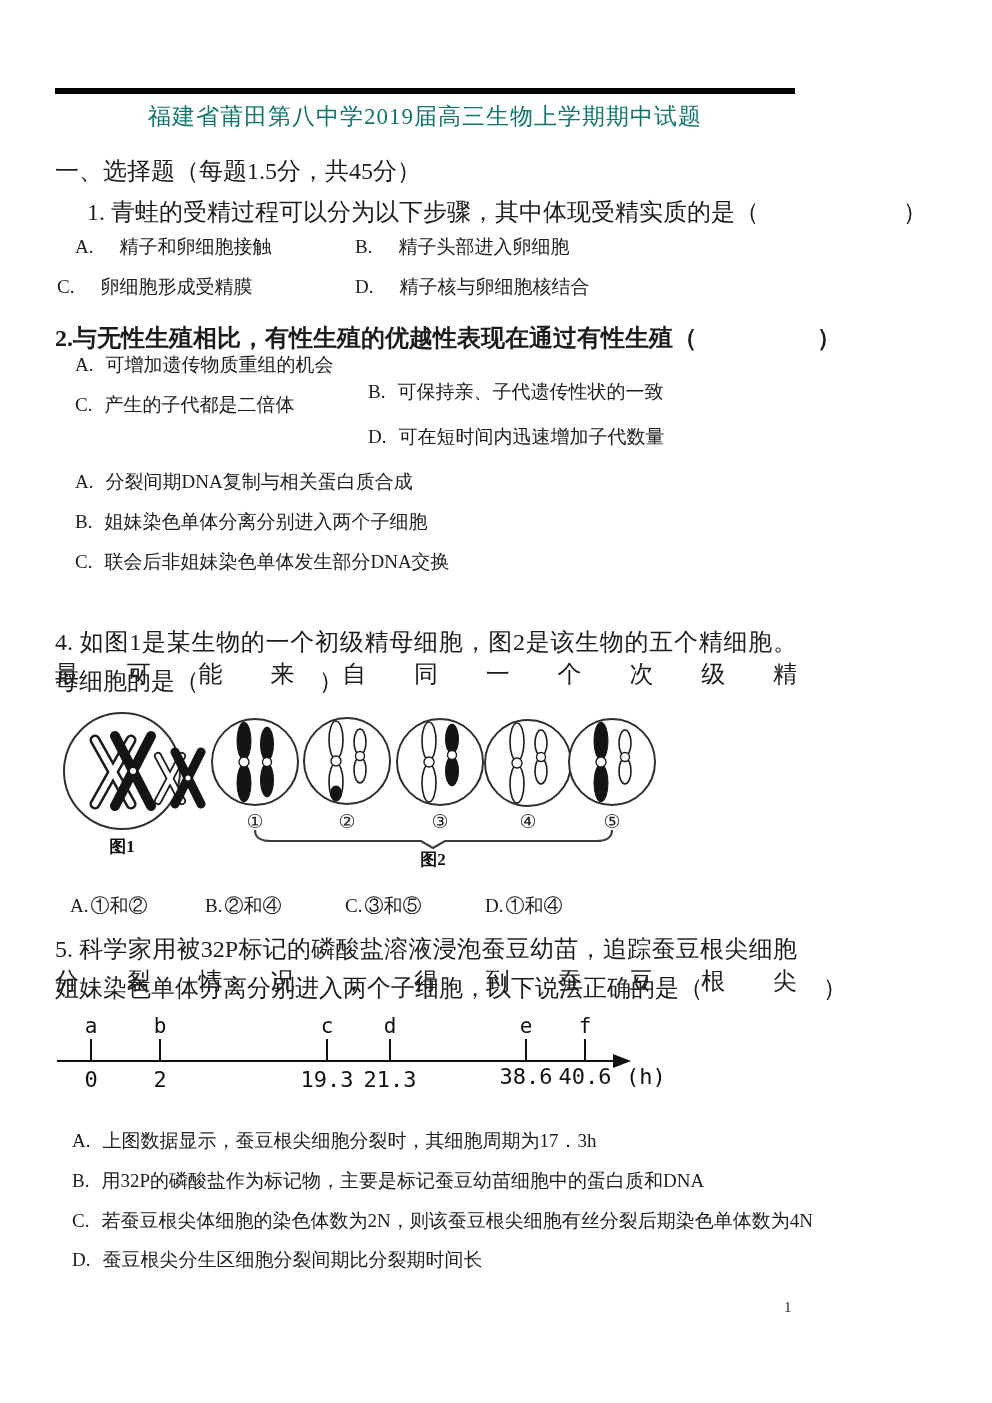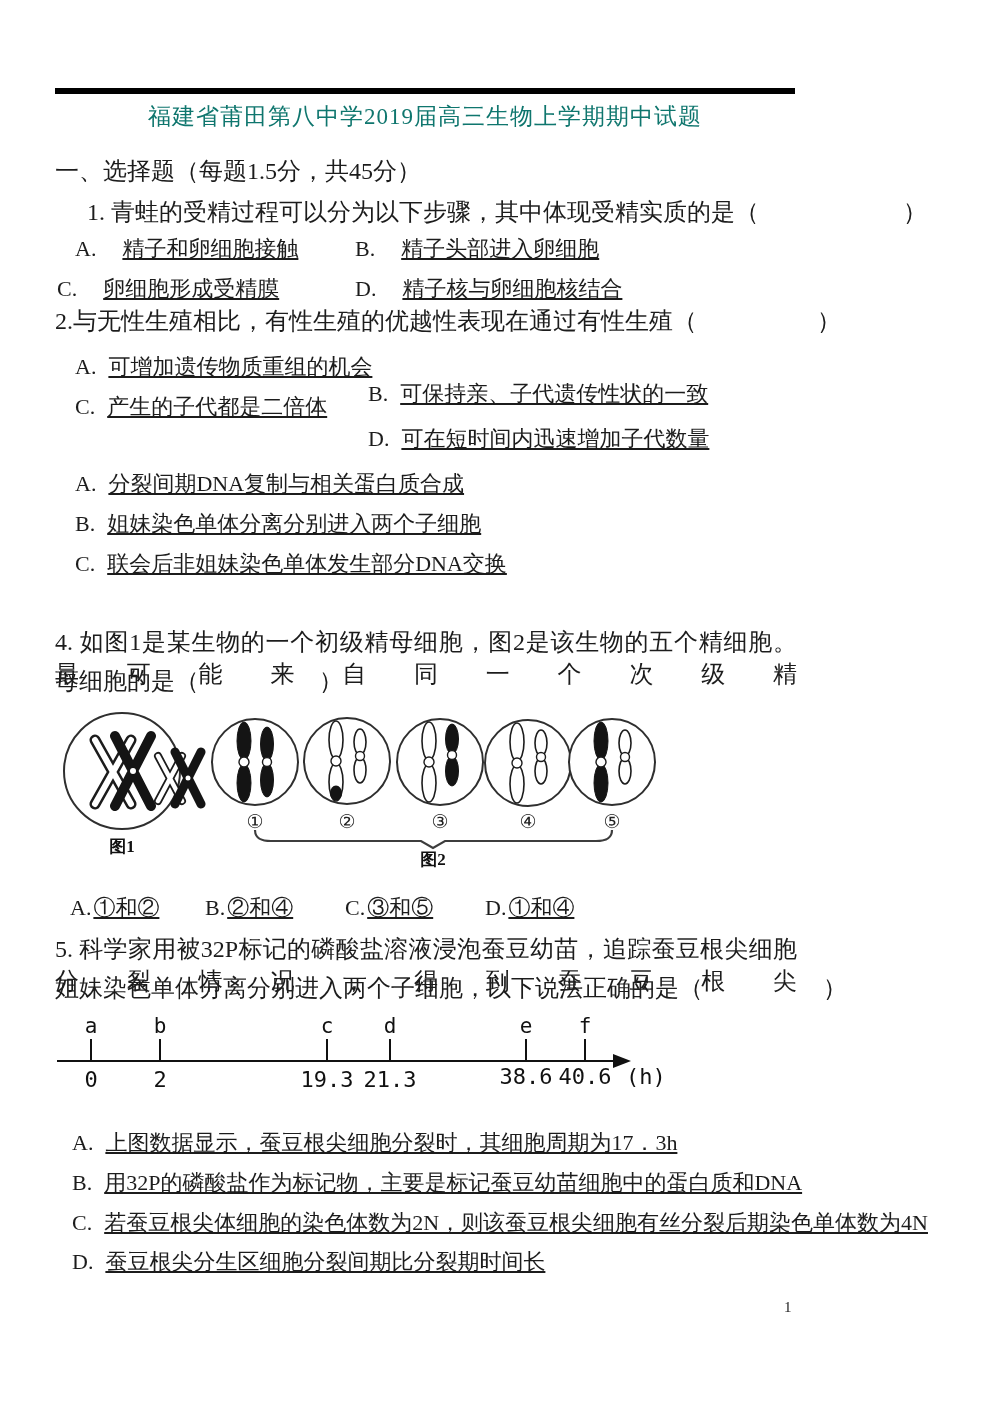--- a/index.html
+++ b/index.html
@@ -16,21 +16,21 @@
   .doc-title{
     left:55px;top:101px;width:740px;
     text-align:center;font-size:23px;letter-spacing:1px;
     white-space:nowrap;
   }
   .line{font-size:24px;white-space:nowrap;}
   .stretch{
     width:742px;white-space:normal;
     text-align:justify;text-align-last:justify;
   }
-  .q-opt{font-size:22px;white-space:nowrap;text-decoration:underline;}
+  .q-opt{font-size:19px;white-space:nowrap;}
   .q-opt .opt-label{display:inline-block;}
   .q-opt.lg .opt-label{margin-right:26px;}
   .q-opt.sm .opt-label{margin-right:12px;}
   .q-opt.none .opt-label{margin-right:2px;}
   .pageno{font-size:15px;}
   
   .cellc{fill:#ffffff;stroke:#2f2f2f;stroke-width:2px;}
   .chw{fill:#ffffff;stroke:#1c1c1c;stroke-width:1.6px;}
   .chb{fill:#141414;stroke:#141414;stroke-width:1px;}
   .cent{fill:#ffffff;stroke:#1c1c1c;stroke-width:1.4px;}
@@ -59,21 +59,21 @@
   <div class="abs q-opt lg" style="left:355px;top:234px;">
     <span class="opt-label">B.</span><span>精子头部进入卵细胞</span>
   </div>
   <div class="abs q-opt lg" style="left:57px;top:274px;">
     <span class="opt-label">C.</span><span>卵细胞形成受精膜</span>
   </div>
   <div class="abs q-opt lg" style="left:355px;top:274px;">
     <span class="opt-label">D.</span><span>精子核与卵细胞核结合</span>
   </div>
 
-  <div class="abs line" style="left:55px;top:305px;">2.与无性生殖相比，有性生殖的优越性表现在通过有性生殖（　　　　　）</div>
+  <div class="abs line" style="left:55px;top:322px;font-weight:bold;">2.与无性生殖相比，有性生殖的优越性表现在通过有性生殖（　　　　　）</div>
   <div class="abs q-opt sm" style="left:75px;top:352px;">
     <span class="opt-label">A.</span><span>可增加遗传物质重组的机会</span>
   </div>
   <div class="abs q-opt sm" style="left:368px;top:352px;margin-top:27px;">
     <span class="opt-label">B.</span><span>可保持亲、子代遗传性状的一致</span>
   </div>
   <div class="abs q-opt sm" style="left:75px;top:392px;">
     <span class="opt-label">C.</span><span>产生的子代都是二倍体</span>
   </div>
   <div class="abs q-opt sm" style="left:368px;top:392px;margin-top:32px;">

